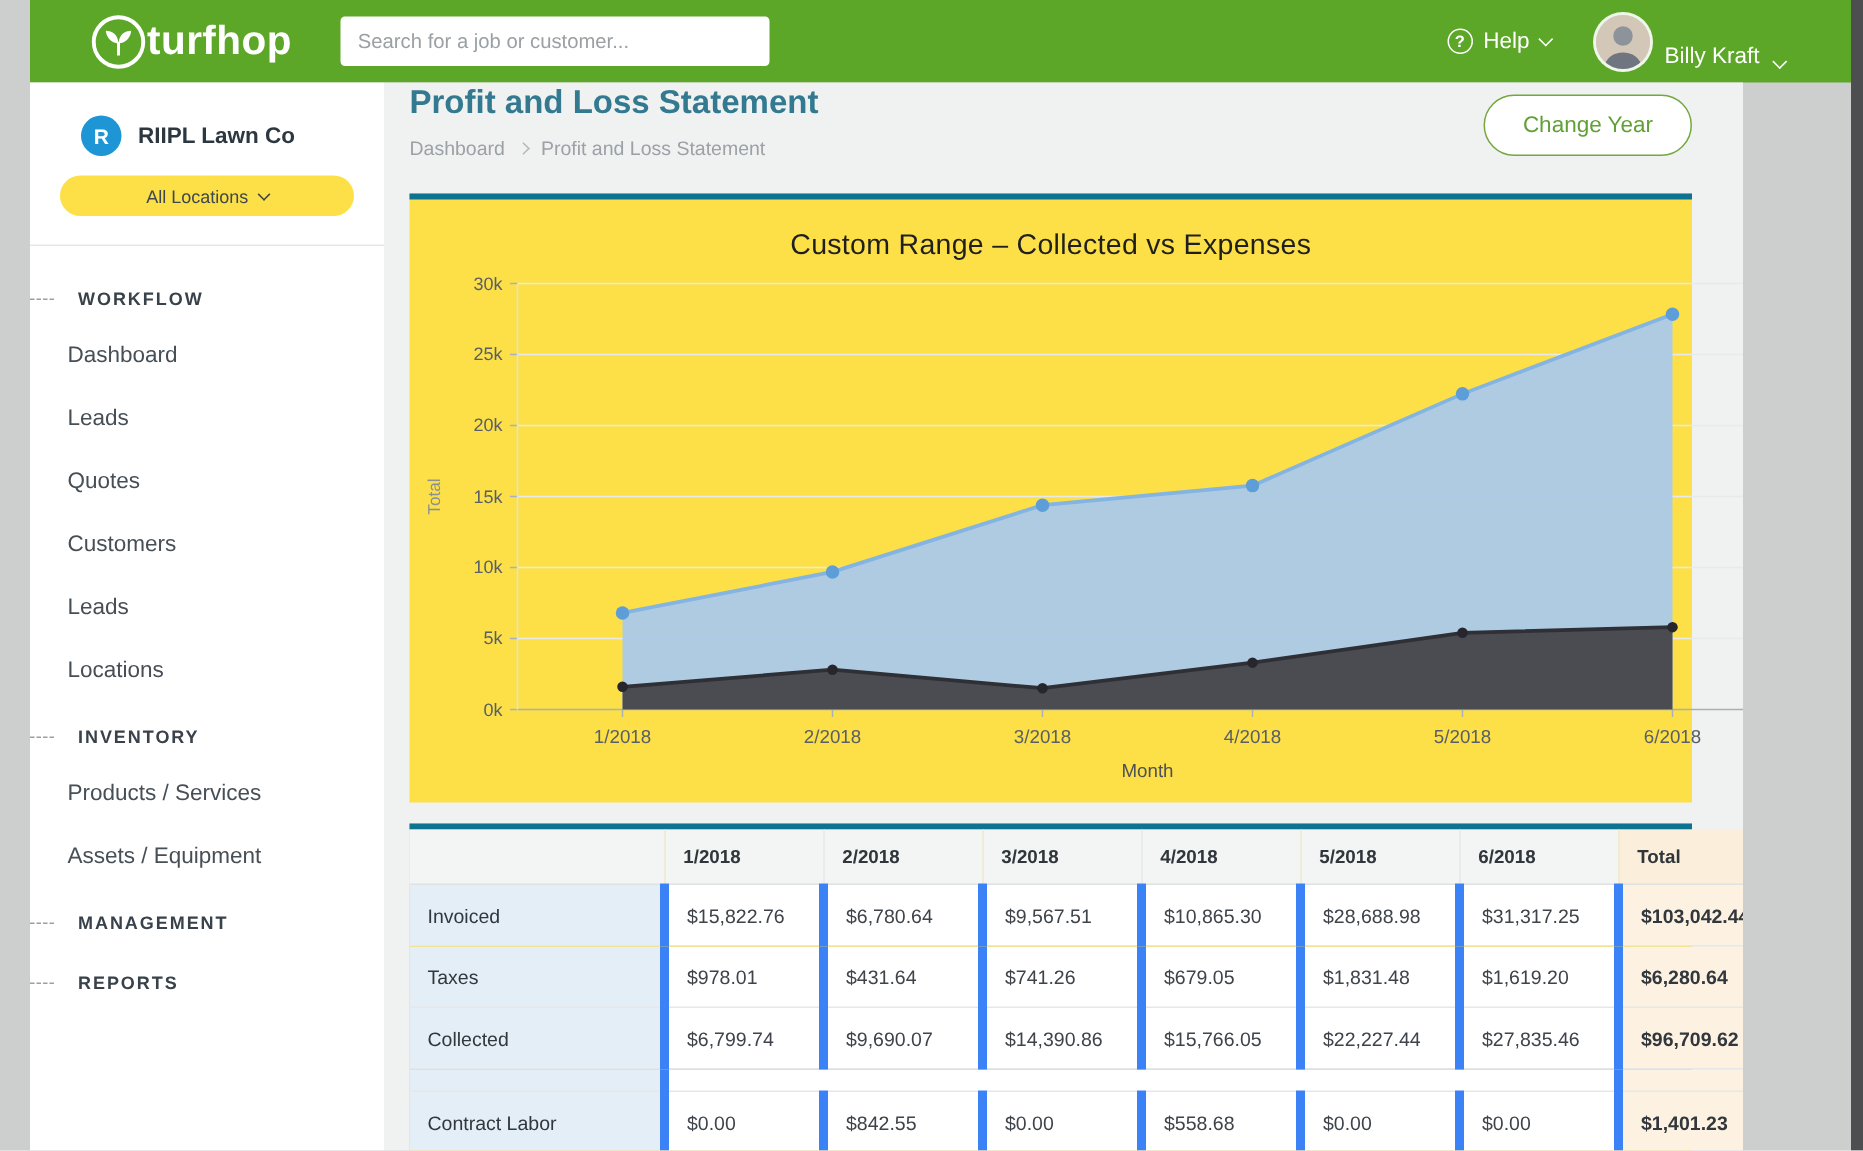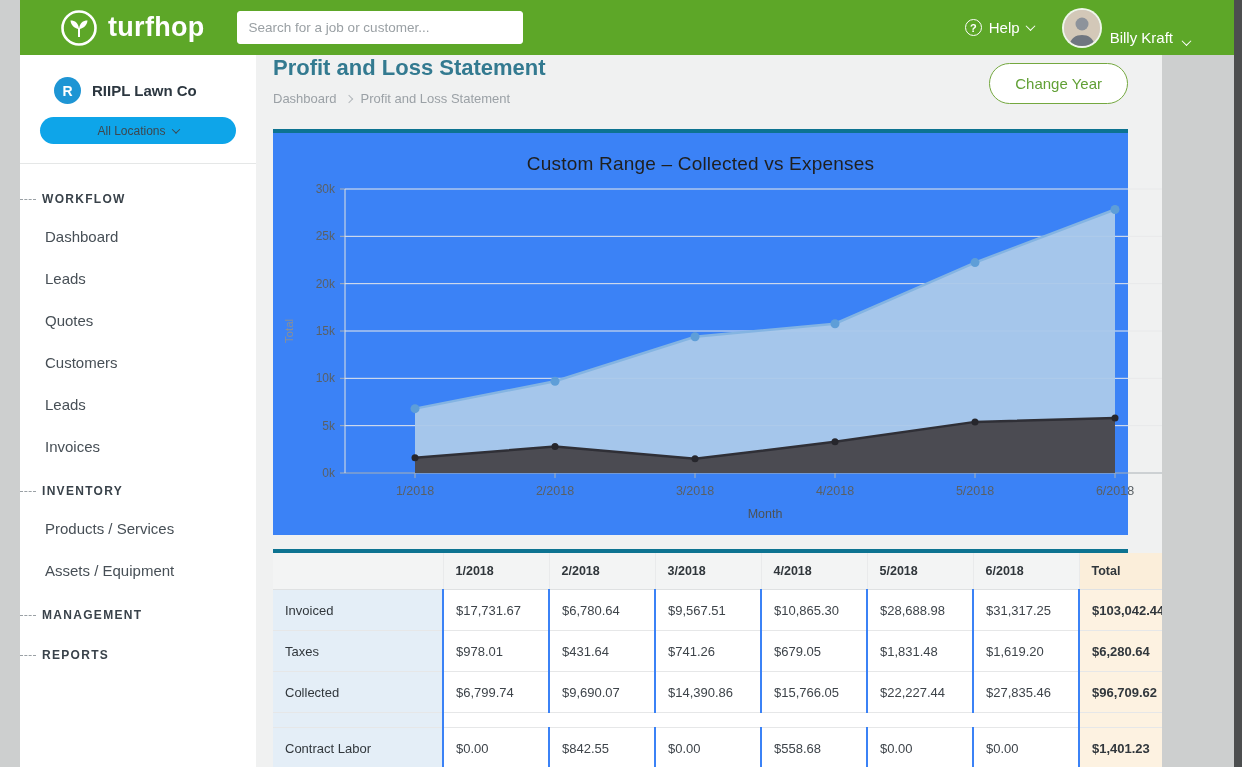--- a/index.html
+++ b/index.html
@@ -3,74 +3,74 @@
 <meta charset="utf-8">
 <style>
   *{box-sizing:border-box;margin:0;padding:0}
   html,body{width:1242px;height:767px;overflow:hidden}
   body{background:#cdcfcf;font-family:"Liberation Sans",sans-serif;position:relative}
 
   .app{position:absolute;left:20px;top:0;width:1214px;height:767px}
 
   
   .topbar{height:55px;background:#5da728;display:flex;align-items:center;padding:0 44px 0 40px}
-  .logo{display:flex;align-items:center;gap:10px;color:#fff;cursor:pointer}
+  .logo{display:flex;align-items:center;color:#fff;cursor:pointer}
   .brand{font-size:27px;font-weight:600;color:#fff;letter-spacing:.3px}
   .search{margin-left:32px;width:286px;height:33px;border:1px solid #fff;border-radius:3px;padding:0 11px;
           font-size:13.5px;color:#444;outline:none;background:#fff;font-family:inherit}
   .search::placeholder{color:#9aa0a4}
   .top-right{margin-left:auto;display:flex;align-items:center;gap:30px;color:#fff}
   .help{display:flex;align-items:center;gap:7px;font-size:15px;cursor:pointer}
   .qmark{width:17px;height:17px;border:1.5px solid #fff;border-radius:50%;font-size:11px;font-weight:700;
          display:flex;align-items:center;justify-content:center}
   .user{display:flex;align-items:flex-end;gap:10px;font-size:15px;cursor:pointer}
   .avatar{width:36px;height:36px;border-radius:50%;background:#cfd4d8;box-shadow:0 0 0 2px rgba(255,255,255,.9);
           overflow:hidden;display:block;flex:none}
   .chev{display:inline-block;width:7px;height:7px;border-right:1.6px solid currentColor;
         border-bottom:1.6px solid currentColor;transform:rotate(45deg) translate(-1px,-1px)}
 
   
   .sidebar{position:absolute;left:0;top:55px;width:236px;height:712px;background:#fff}
   .company{display:flex;align-items:center;gap:11px;padding:22px 14px 0 34px}
   .company-badge{width:27px;height:27px;border-radius:50%;background:#1e95d4;color:#fff;font-size:14px;
                  font-weight:700;display:flex;align-items:center;justify-content:center;flex:none}
   .company-name{font-size:15px;font-weight:700;color:#2c3740}
-  .locations{margin:13px 20px 0;height:27px;background:#0ea5e9;border-radius:14px;display:flex;align-items:center;
+  .locations{margin:13px 20px 0;height:27px;background:#fde047;border-radius:14px;display:flex;align-items:center;
              justify-content:center;gap:7px;font-size:12px;color:#3e474e;cursor:pointer}
   .locations .chev{width:6px;height:6px;border-width:1.4px}
   .divider{margin-top:19px;border-top:1px solid #e5e7e7}
   nav{padding-top:12px}
-  .section-header{display:flex;align-items:center;gap:6px;padding:16px 12px 10px 0;font-size:12px;font-weight:700;
+  .section-header{display:flex;align-items:center;gap:16px;padding:16px 12px 10px 0;font-size:12px;font-weight:700;
                   letter-spacing:1.3px;color:#39424a;cursor:pointer}
   .dash{width:16px;border-top:1px dashed #9aa0a5}
   .nav-item{padding:12px 0 12px 25px;font-size:15px;color:#474f56;cursor:pointer;line-height:18px}
 
   
   main{position:absolute;left:236px;top:55px;width:906px;height:712px;background:#f0f1f1;
        padding:0 34px 0 17px;overflow:hidden}
   .page-head{position:relative;padding-right:180px}
   h1{font-size:22px;font-weight:700;color:#337a90;margin:0 0 10px}
   .breadcrumb{display:flex;align-items:center;gap:9px;font-size:13px;color:#9ba1a6}
   .crumb-link{cursor:pointer}
   .chev-right{display:inline-block;width:6px;height:6px;border-right:1.4px solid #b3b8bc;
               border-bottom:1.4px solid #b3b8bc;transform:rotate(-45deg)}
   .change-year{position:absolute;right:0;top:8px;padding:11px 25px;background:#fff;border:1.5px solid #74a83f;
                border-radius:24px;color:#61a035;font-size:15px;font-family:inherit;cursor:pointer}
 
-  .card{background:#3b82f6;border-top:4px solid #0d7391}
+  .card{background:#fde047;border-top:4px solid #0d7391}
   .chart-card{margin-top:23px;height:406px}
   .chart-title{text-align:center;font-size:19px;font-weight:500;color:#1f1f1f;padding-top:20px;letter-spacing:.2px}
   .chart-svg{display:block;margin:2px auto 0;font-family:inherit}
 
   .table-card{margin-top:14px;min-height:215px}
   .pl-table{width:100%;border-collapse:collapse;table-layout:fixed;font-size:13px}
   .pl-table th{background:#f3f4f4;text-align:left;font-size:12.5px;font-weight:700;color:#30363b;
                padding:11px 12px;border-bottom:1px solid #dfe1e2;border-right:1px solid #e9eaeb}
   .pl-table th.total-head{background:#fbeeda}
-  .pl-table td{padding:12.5px 12px;border-bottom:1px solid #e6e7e8;border-right:2px solid #3b82f6;
+  .pl-table td{padding:12.5px 12px;border-bottom:1px solid #e6e7e8;border-right:6px solid #3b82f6;
                color:#3e444a;background:#fff;overflow:hidden;white-space:nowrap}
   .pl-table td.row-label{background:#e4eef7;color:#31373c}
   .pl-table td.total-cell{background:#fdf2e1;font-weight:700;color:#31373c}
   .pl-table tr.spacer-row td{padding:0;height:15px}
 
   .scrollbar{position:absolute;right:0;top:0;width:8px;height:767px;background:#4c4e4f;cursor:pointer}
 </style>
 </head>
 <body>
 
@@ -120,21 +120,21 @@
     <nav>
         <div class="section-header">
           <span class="dash"></span>
           <span>WORKFLOW</span>
         </div>
         <div class="nav-item">Dashboard</div>
         <div class="nav-item">Leads</div>
         <div class="nav-item">Quotes</div>
         <div class="nav-item">Customers</div>
         <div class="nav-item">Leads</div>
-        <div class="nav-item">Invoices</div>
+        <div class="nav-item">Locations</div>
         <div class="section-header">
           <span class="dash"></span>
           <span>INVENTORY</span>
         </div>
         <div class="nav-item">Products / Services</div>
         <div class="nav-item">Assets / Equipment</div>
         <div class="section-header">
           <span class="dash"></span>
           <span>MANAGEMENT</span>
         </div>
@@ -235,21 +235,21 @@
               <th>3/2018</th>
               <th>4/2018</th>
               <th>5/2018</th>
               <th>6/2018</th>
               <th class="total-head">Total</th>
             </tr>
           </thead>
           <tbody>
             <tr>
               <td class="row-label">Invoiced</td>
-              <td>$17,731.67</td>
+              <td>$15,822.76</td>
               <td>$6,780.64</td>
               <td>$9,567.51</td>
               <td>$10,865.30</td>
               <td>$28,688.98</td>
               <td>$31,317.25</td>
               <td class="total-cell">$103,042.44</td>
             </tr>
             <tr>
               <td class="row-label">Taxes</td>
               <td>$978.01</td>

